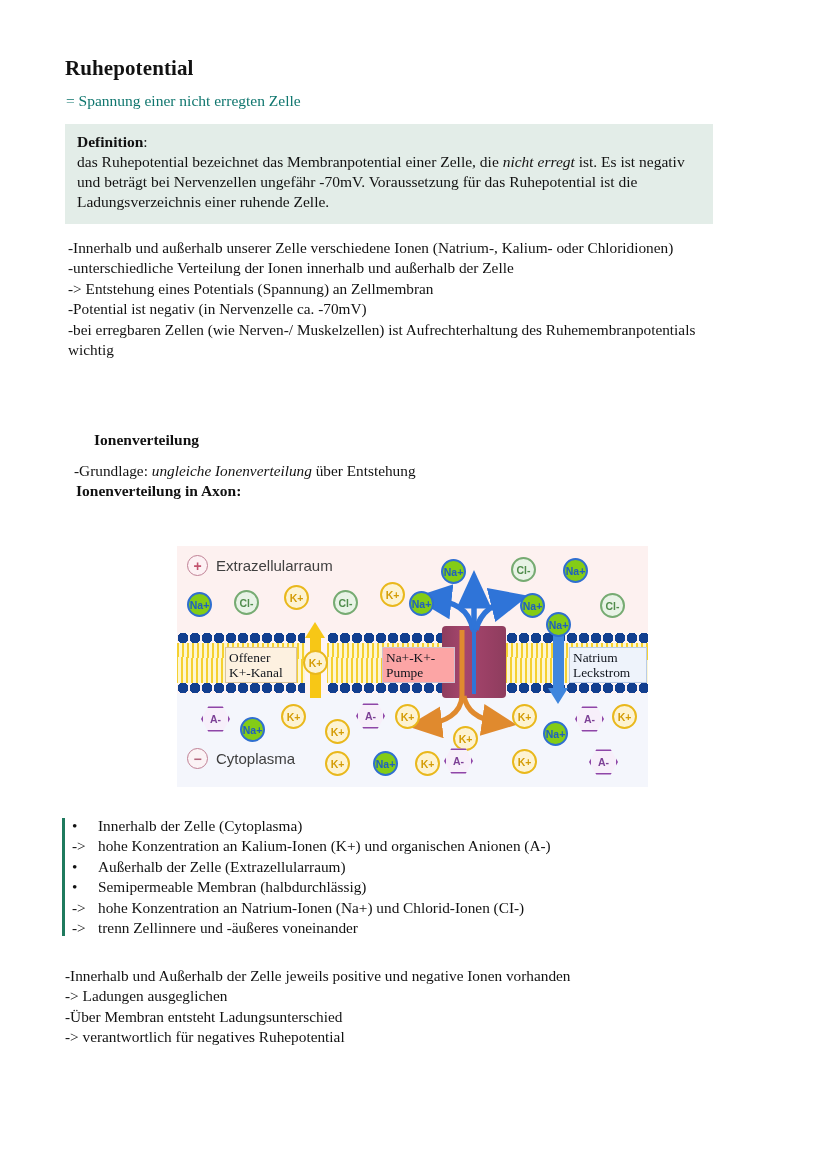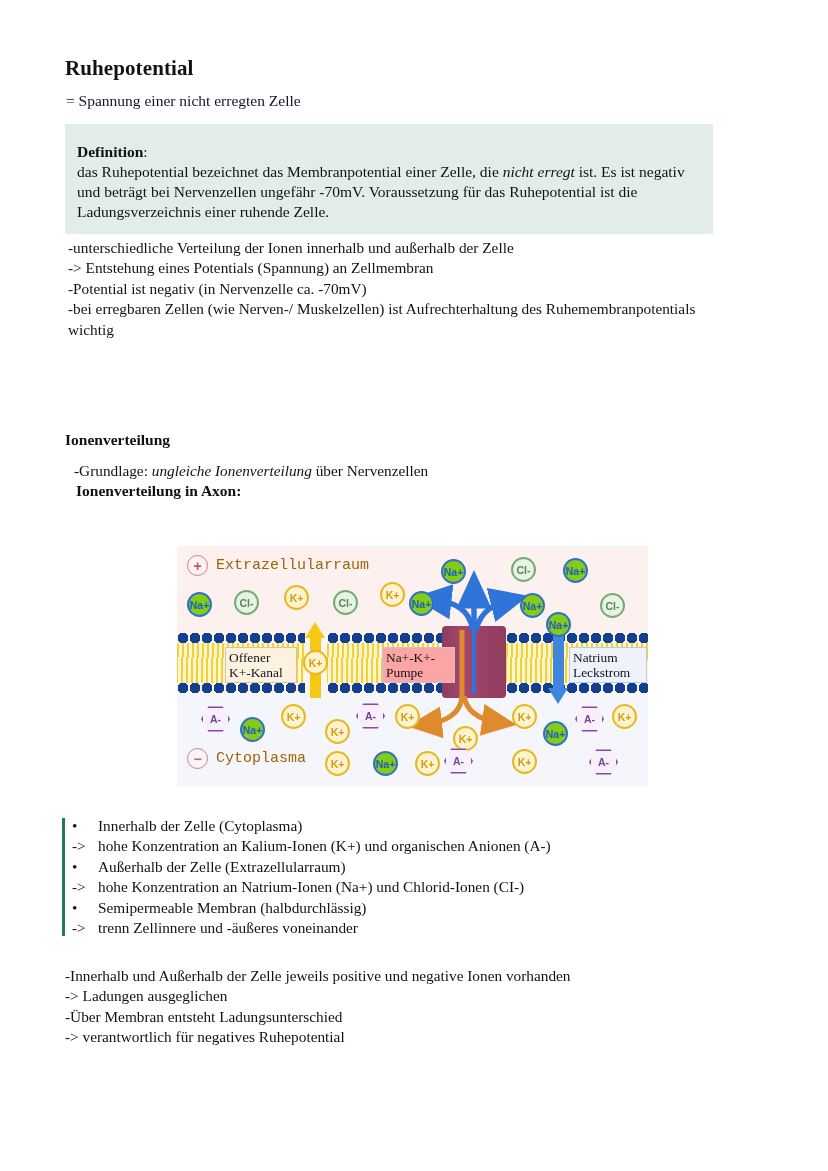--- a/index.html
+++ b/index.html
@@ -11,40 +11,40 @@
     overflow:hidden;
   }
   .page{position:relative;width:828px;height:1171px;}
 
   h1.doc-title{
     font-size:21px;font-weight:bold;margin:0;
     position:absolute;left:65px;top:56px;letter-spacing:.1px;
   }
   .subtitle{
     position:absolute;left:66px;top:92px;
-    font-size:15.5px;color:#0f172a;
+    font-size:15.5px;color:#0f766e;
   }
 
   .defbox{
     position:absolute;left:65px;top:124px;width:648px;
-    background:#e3ede8;padding:19px 12px 12px 12px;
+    background:#e3ede8;padding:9px 12px 12px 12px;
     box-sizing:border-box;
   }
   .defbox .dhead{font-weight:bold;font-size:15.5px;display:block;margin-bottom:1px;}
   .defbox .dhead .colon{font-weight:normal;}
   .defbox .dtext{font-size:15.5px;line-height:1.30;display:block;}
   .defbox i{font-style:italic;}
 
   .para{
     position:absolute;font-size:15.3px;line-height:1.335;
   }
   #para-main{left:68px;top:238px;width:660px;}
   #para-final{left:65px;top:966px;width:660px;}
 
-  .h2{position:absolute;font-weight:bold;font-size:15.5px;}
+  .h2{position:absolute;font-weight:bold;font-size:15.5px;margin-left:29px;}
   #head-ionen{left:65px;top:431px;}
   #line-grundlage{position:absolute;left:74px;top:462px;font-size:15.3px;}
   #line-grundlage i{font-style:italic;}
   #head-axon{position:absolute;left:76px;top:482px;font-weight:bold;font-size:15.5px;}
 
   
   .listwrap{position:absolute;left:62px;top:816px;width:660px;padding-left:10px;}
   .listwrap:before{
     content:"";position:absolute;left:0;top:2px;bottom:2px;width:2.5px;background:#1f7a5e;
   }
@@ -95,21 +95,21 @@
   
   .badge-row{position:absolute;display:flex;align-items:center;gap:8px;}
   .badge{
     width:21px;height:21px;border-radius:50%;
     display:flex;align-items:center;justify-content:center;
     font-family:"Liberation Sans",sans-serif;font-size:14px;font-weight:bold;
     box-sizing:border-box;
   }
   .badge.plus{border:1.6px solid #c08195;color:#c2536f;background:#fdf1f4;}
   .badge.minus{border:1.6px solid #c08195;color:#b3657c;background:#fbf3f5;}
-  .badge-label{font-family:Liberation Mono, monospace;font-size:15px;color:#a16207;}
+  .badge-label{font-family:Liberation Sans, sans-serif;font-size:15px;color:#404040;}
 
   
   .fig-label{
     position:absolute;font-family:"Liberation Serif",serif;font-size:13.4px;
     line-height:1.13;color:#10141c;padding:2px 3px;box-sizing:border-box;
   }
   #lbl-kanal{left:48px;top:101px;width:72px;background:#fdf1e0;border:1px solid #d9c39c;}
   #lbl-pumpe{left:205px;top:101px;width:73px;background:#fca5a5;border:1px solid #cfc0cf;}
   #lbl-leck{left:392px;top:101px;width:78px;background:#eef3fb;border:1px solid #b9cbe6;}
 
@@ -142,28 +142,29 @@
   <h1 class="doc-title">Ruhepotential</h1>
 
   <div class="subtitle">= Spannung einer nicht erregten Zelle</div>
 
   <div class="defbox">
     <span class="dhead"><span>Definition</span><span class="colon">:</span></span>
     <span class="dtext"><span>das Ruhepotential bezeichnet das Membranpotential einer Zelle, die </span><i>nicht erregt</i><span> ist. Es ist negativ und beträgt bei Nervenzellen ungefähr -70mV. Voraussetzung für das Ruhepotential ist die Ladungsverzeichnis einer ruhende Zelle.</span></span>
   </div>
 
   <div class="para" id="para-main">
+      <div>-Innerhalb und außerhalb unserer Zelle verschiedene Ionen (Natrium-, Kalium- oder Chloridionen)</div>
       <div>-unterschiedliche Verteilung der Ionen innerhalb und außerhalb der Zelle</div>
       <div>-&gt; Entstehung eines Potentials (Spannung) an Zellmembran</div>
       <div>-Potential ist negativ (in Nervenzelle ca. -70mV)</div>
       <div>-bei erregbaren Zellen (wie Nerven-/ Muskelzellen) ist Aufrechterhaltung des Ruhemembranpotentials wichtig</div>
     </div>
 
   <div class="h2" id="head-ionen">Ionenverteilung</div>
-  <div id="line-grundlage"><span>-Grundlage: </span><i>ungleiche Ionenverteilung</i><span> über Nervenzellen</span></div>
+  <div id="line-grundlage"><span>-Grundlage: </span><i>ungleiche Ionenverteilung</i><span> über Entstehung</span></div>
   <div id="head-axon">Ionenverteilung in Axon:</div>
 
   <div class="figure">
     <div class="fig-extra"></div>
     <div class="fig-cyto"></div>
 
     <div class="memb" style="left:0;width:128px;">
       <div class="tails"></div>
       <div class="heads top"></div>
       <div class="heads bot"></div>
@@ -258,22 +259,22 @@
         <div class="anion" style="left: 267px; top: 202px;">A-</div>
         <div class="ion k" style="left: 335px; top: 203px;">K+</div>
         <div class="anion" style="left: 412px; top: 203px;">A-</div>
       </div>
   </div>
 
   <div class="listwrap" id="bullet-list">
       <div class="row"><span class="bullet">•</span><span>Innerhalb der Zelle (Cytoplasma)</span></div>
       <div class="row"><span class="bullet">-&gt;</span><span>hohe Konzentration an Kalium-Ionen (K+) und organischen Anionen (A-)</span></div>
       <div class="row"><span class="bullet">•</span><span>Außerhalb der Zelle (Extrazellularraum)</span></div>
+      <div class="row"><span class="bullet">•</span><span>Semipermeable Membran (halbdurchlässig)</span></div>
       <div class="row"><span class="bullet">-&gt;</span><span>hohe Konzentration an Natrium-Ionen (Na+) und Chlorid-Ionen (CI-)</span></div>
-      <div class="row"><span class="bullet">•</span><span>Semipermeable Membran (halbdurchlässig)</span></div>
       <div class="row"><span class="bullet">-&gt;</span><span>trenn Zellinnere und -äußeres voneinander</span></div>
     </div>
 
   <div class="para" id="para-final">
       <div>-Innerhalb und Außerhalb der Zelle jeweils positive und negative Ionen vorhanden</div>
       <div>-&gt; Ladungen ausgeglichen</div>
       <div>-Über Membran entsteht Ladungsunterschied</div>
       <div>-&gt; verantwortlich für negatives Ruhepotential</div>
     </div>
 

